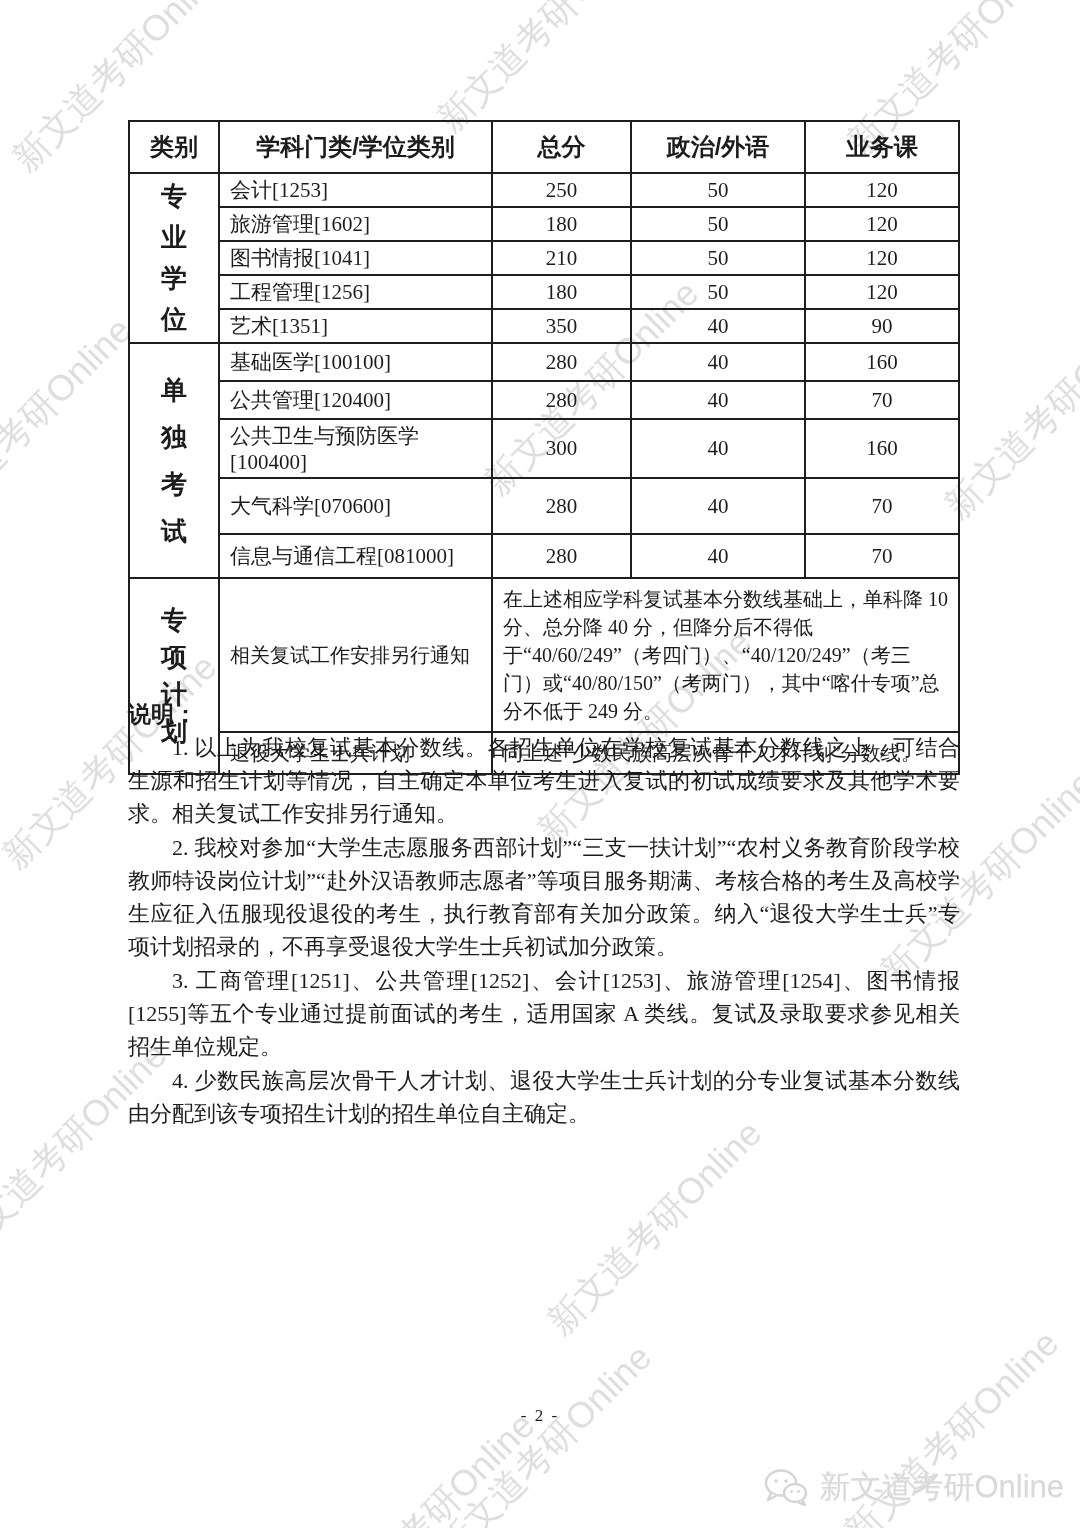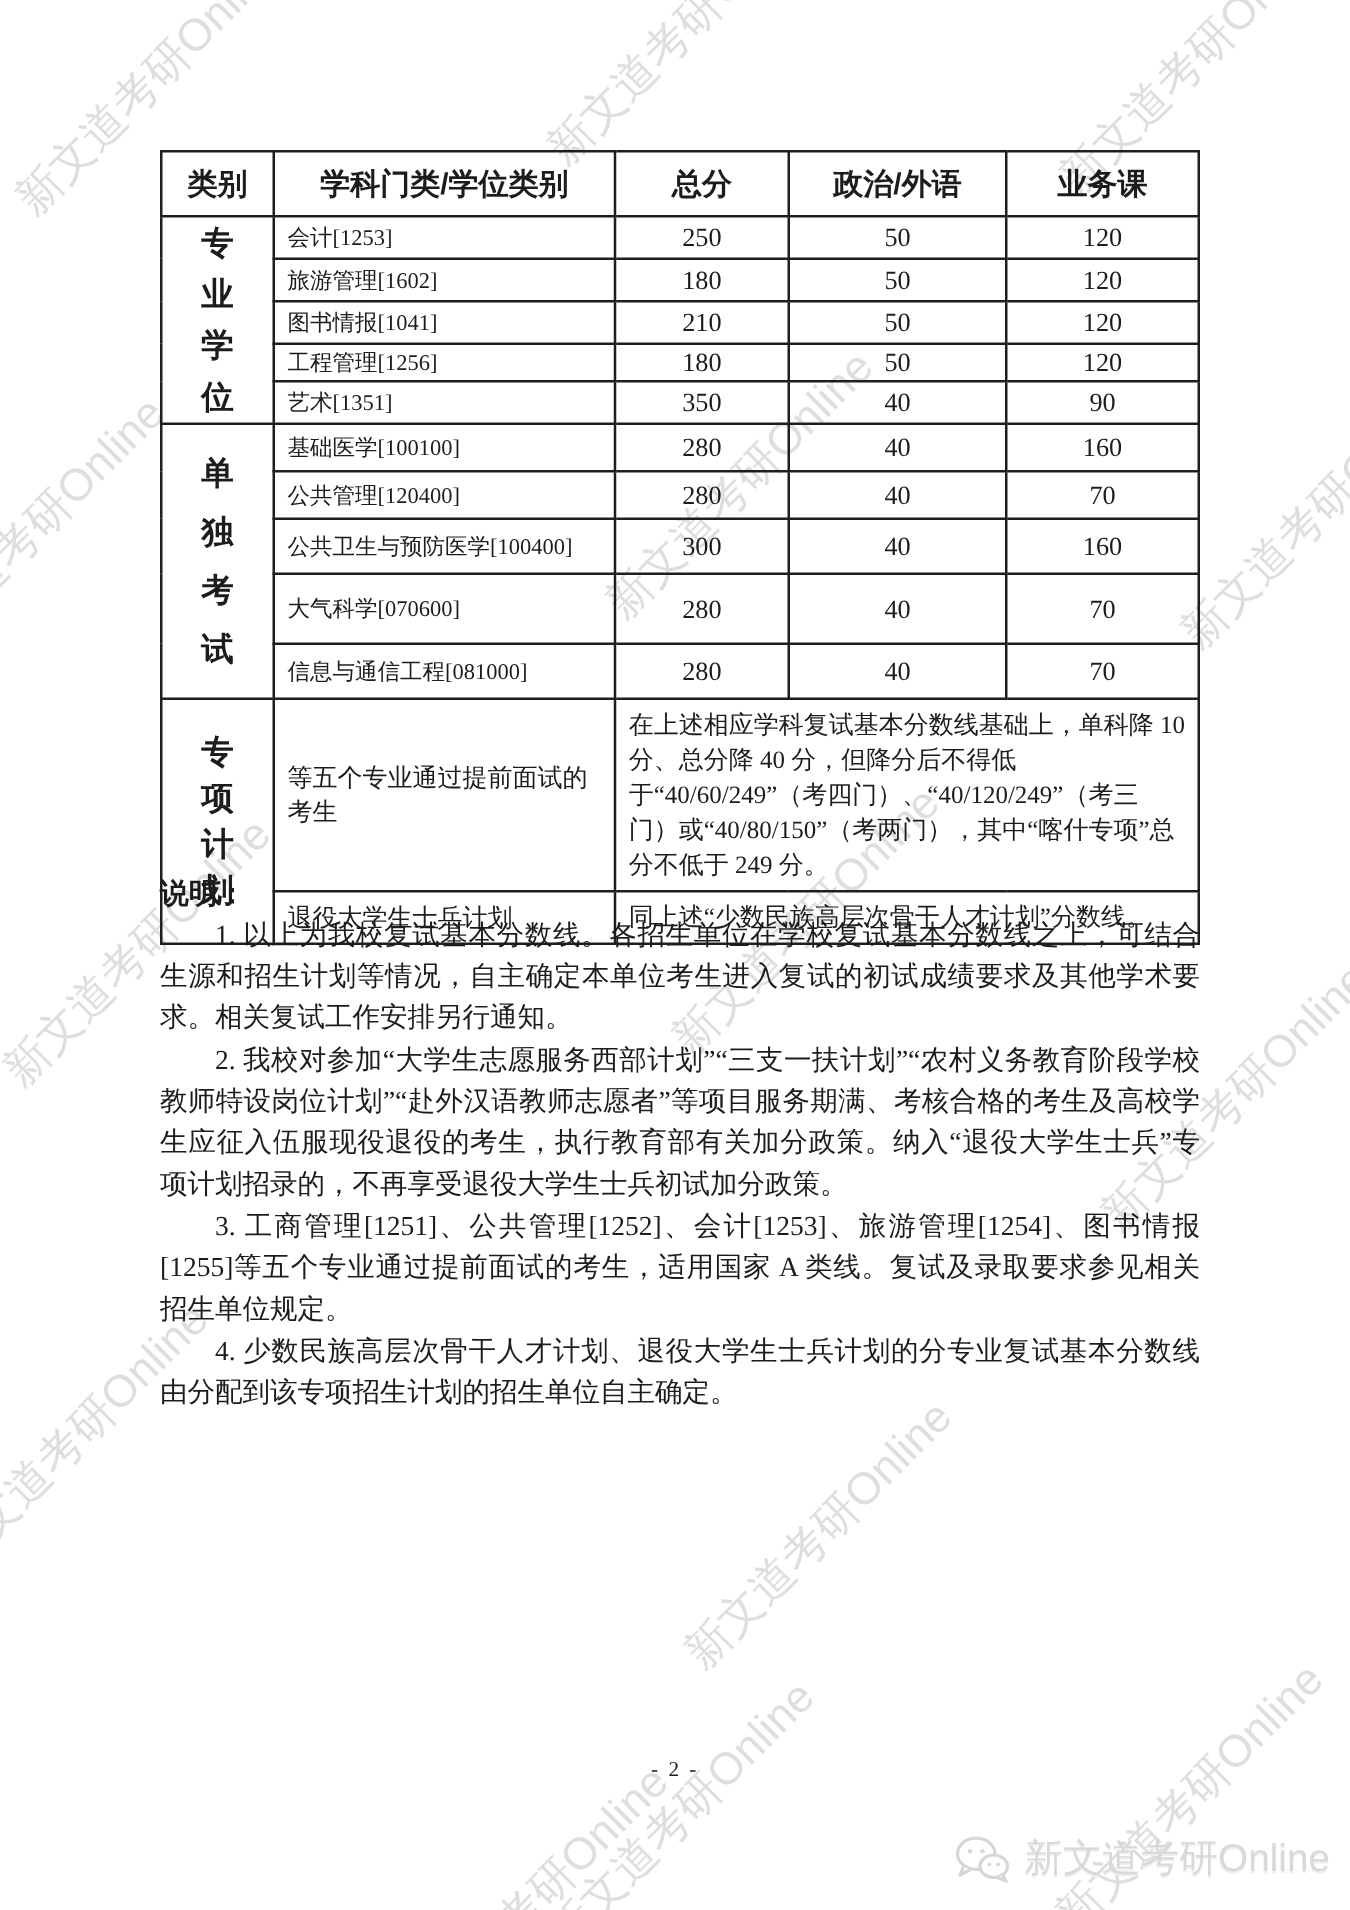--- a/index.html
+++ b/index.html
@@ -46,21 +46,21 @@
     width:1.15em;
     word-break:break-all;
     font-family:"Liberation Sans","DejaVu Sans",sans-serif;
     font-weight:bold;
     font-size:26px;
     text-align:center;
   }
   .s1 .cat-label { line-height:41px; }
   .s2 .cat-label { line-height:47px; }
   .s3 .cat-label { line-height:37px; }
-  td.subject { font-size:18px; text-align:left; padding:2px 6px 2px 10px; }
+  td.subject { font-size:21px; text-align:left; padding:2px 6px 2px 10px; }
   td.num { font-size:21px; text-align:center; }
   td.special-text {
     font-size:20px; line-height:28px;
     padding:6px 10px; text-align:left; vertical-align:middle;margin-left:28px;
   }
 
   
   .notes { position:absolute; left:128px; top:698px; width:832px; z-index:2; }
   .notes-title {
     font-family:"Liberation Sans","DejaVu Sans",sans-serif;
@@ -186,21 +186,21 @@
   </tr>
   <tr style="height:44px">
     <td class="subject">信息与通信工程[081000]</td>
     <td class="num">280</td>
     <td class="num">40</td>
     <td class="num">70</td>
   </tr>
 
   <tr style="height:112px">
     <td class="cat s3" rowspan="2"><span class="cat-label">专项计划</span></td>
-    <td class="subject" style="font-size:20px">等五个专业通过提前面试的考生</td>
+    <td class="subject" style="font-size:20px">相关复试工作安排另行通知</td>
     <td class="special-text" colspan="3">在上述相应学科复试基本分数线基础上，单科降 10 分、总分降 40 分，但降分后不得低于“40/60/249”（考四门）、“40/120/249”（考三门）或“40/80/150”（考两门），其中“喀什专项”总分不低于 249 分。</td>
   </tr>
   <tr style="height:36px">
     <td class="subject" style="font-size:20px">退役大学生士兵计划</td>
     <td class="special-text" colspan="3">同上述“少数民族高层次骨干人才计划”分数线。</td>
   </tr>
 </tbody>
   </table>
 
 <div class="notes">

